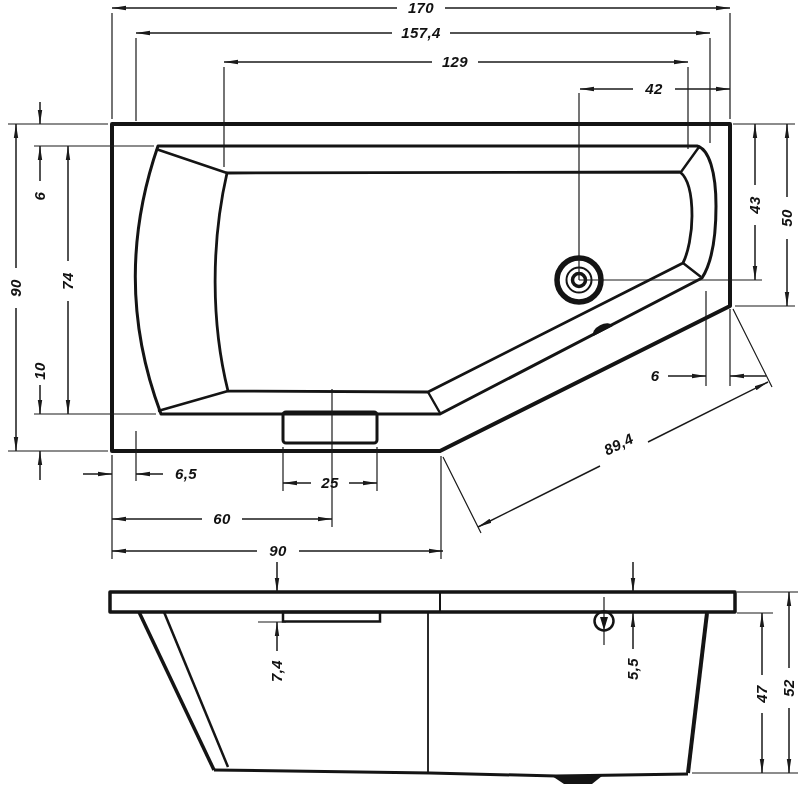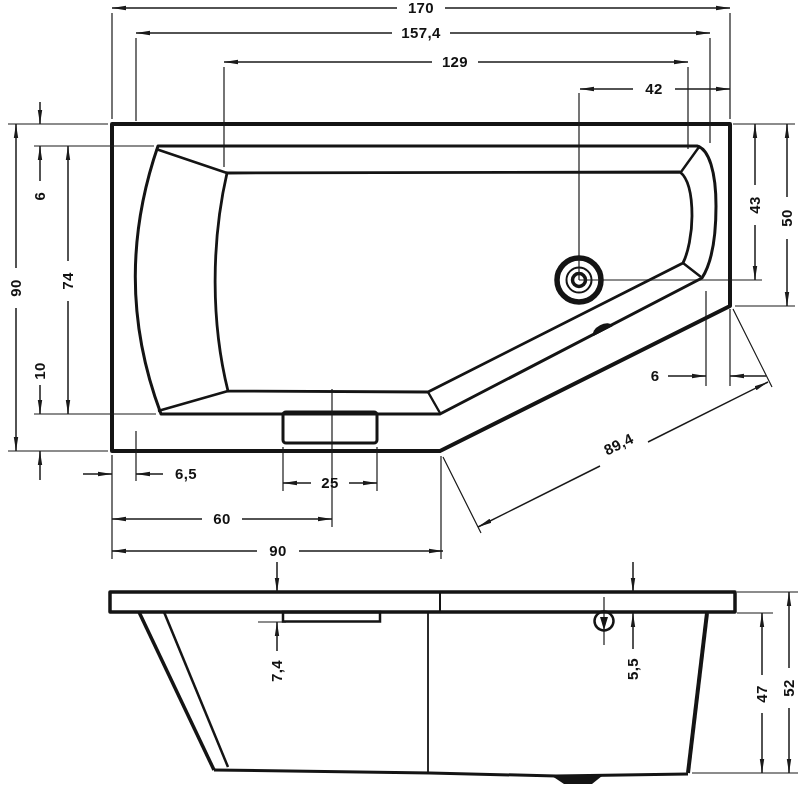--- a/index.html
+++ b/index.html
@@ -1,17 +1,17 @@
 <!DOCTYPE html>
 <html><head>
 <meta charset="utf-8">
 <style>
   html,body{margin:0;padding:0;background:#ffffff;}
   .canvas{position:relative;width:800px;height:786px;background:#fff;overflow:hidden;
-          font-family:"Liberation Sans", sans-serif;}
+          font-family:"Liberation Sans", sans-serif;font-style:italic;}
   svg{display:block}
   .shape{fill:none;stroke:#141414;}
   .dimline{fill:none;stroke:#1a1a1a;stroke-width:1.5;}
   .extline{fill:none;stroke:#1a1a1a;stroke-width:1.2;}
   .thin{fill:none;stroke:#1a1a1a;stroke-width:1.2;}
   text.dim{font-family:"Liberation Sans", sans-serif;font-size:15px;font-weight:700;
            fill:#111;letter-spacing:.4px;}
 </style>
 </head>
 <body>

